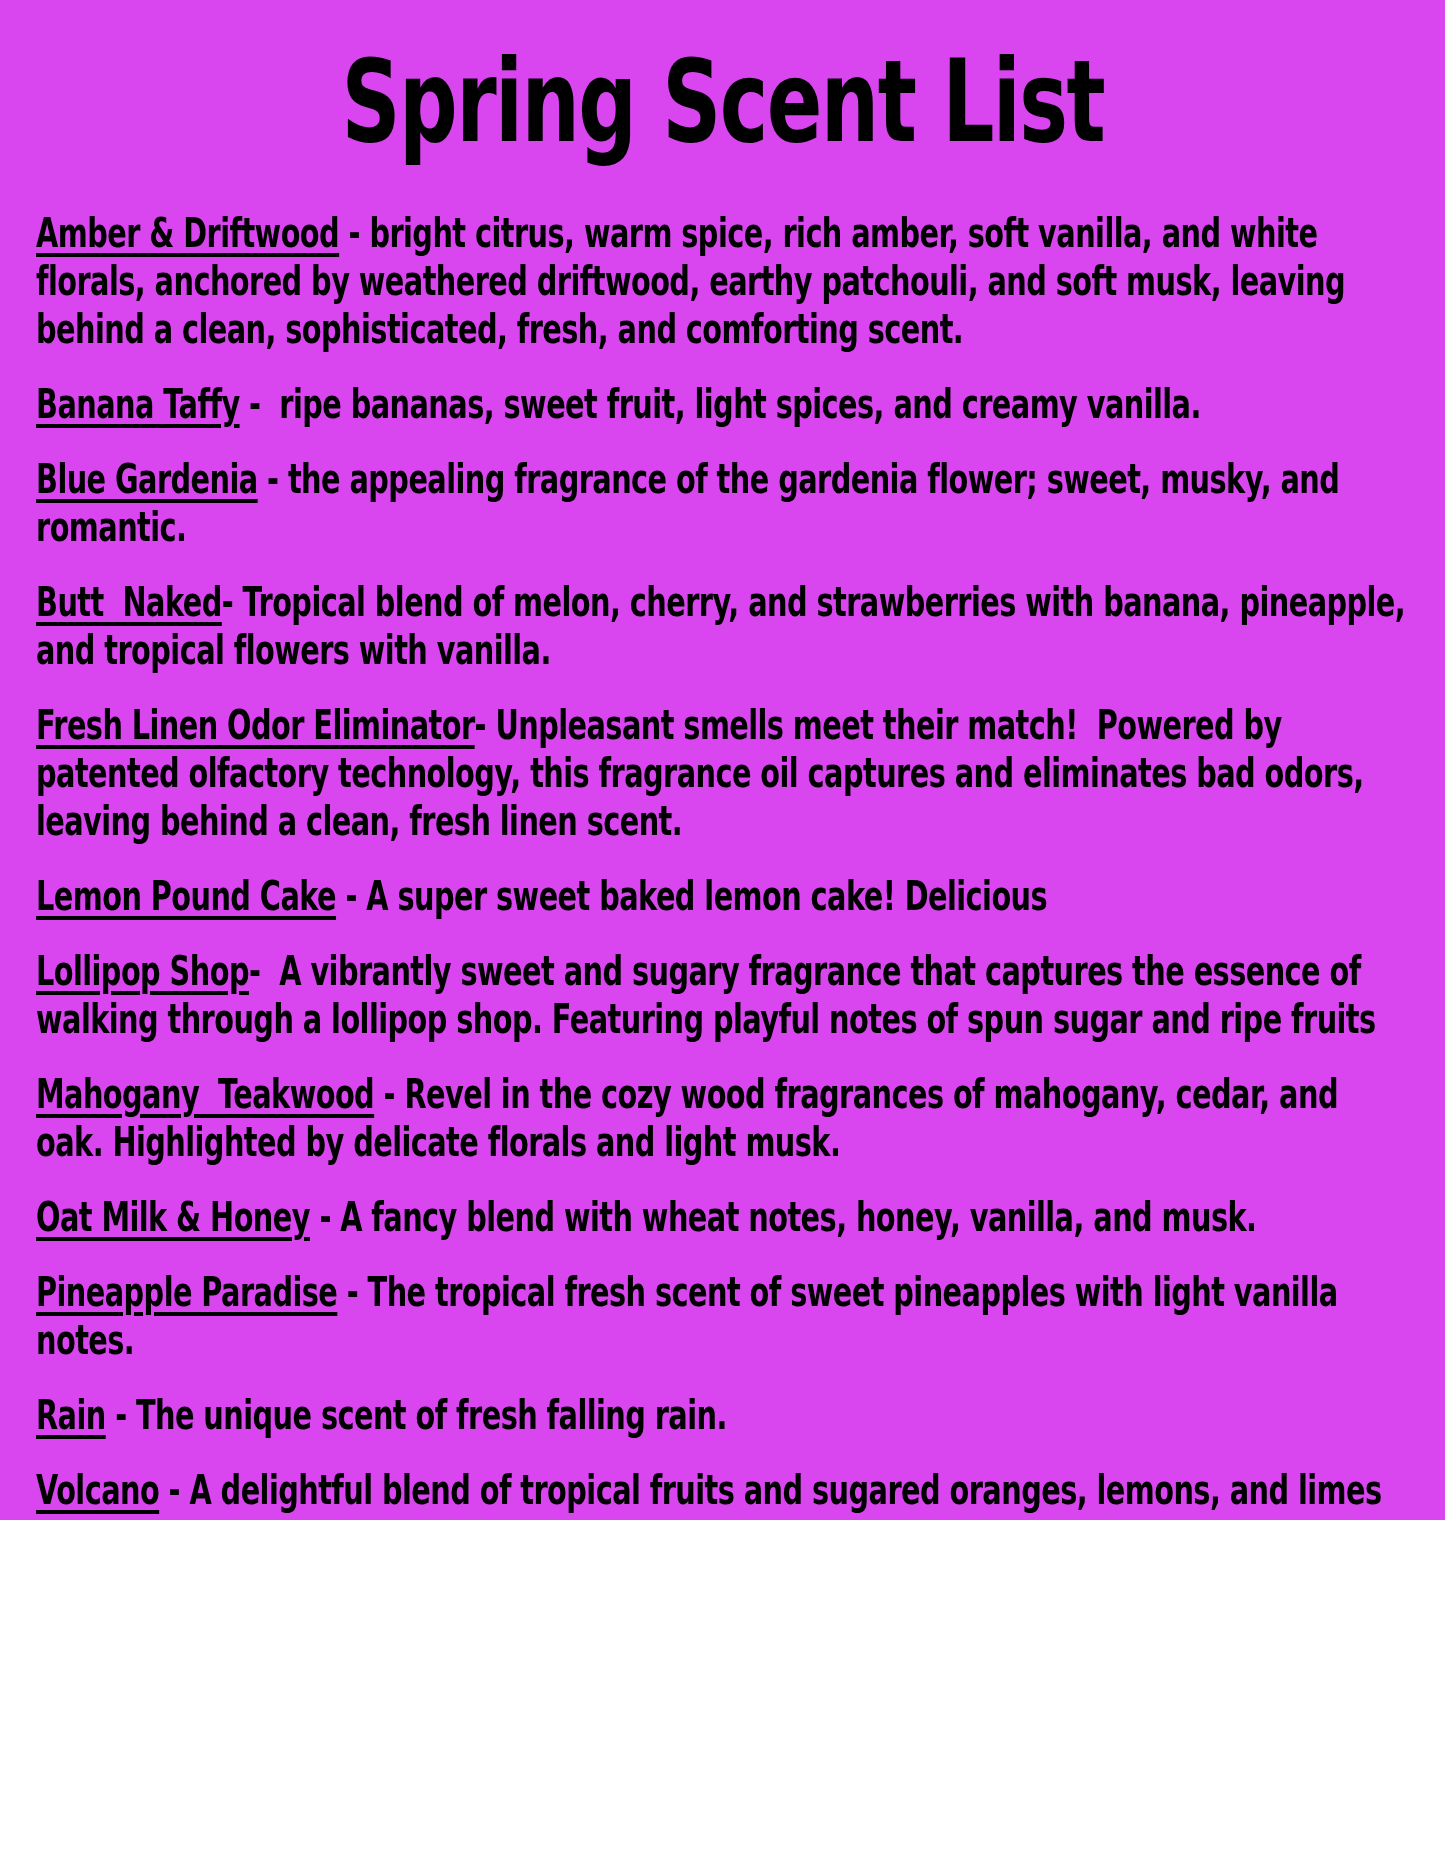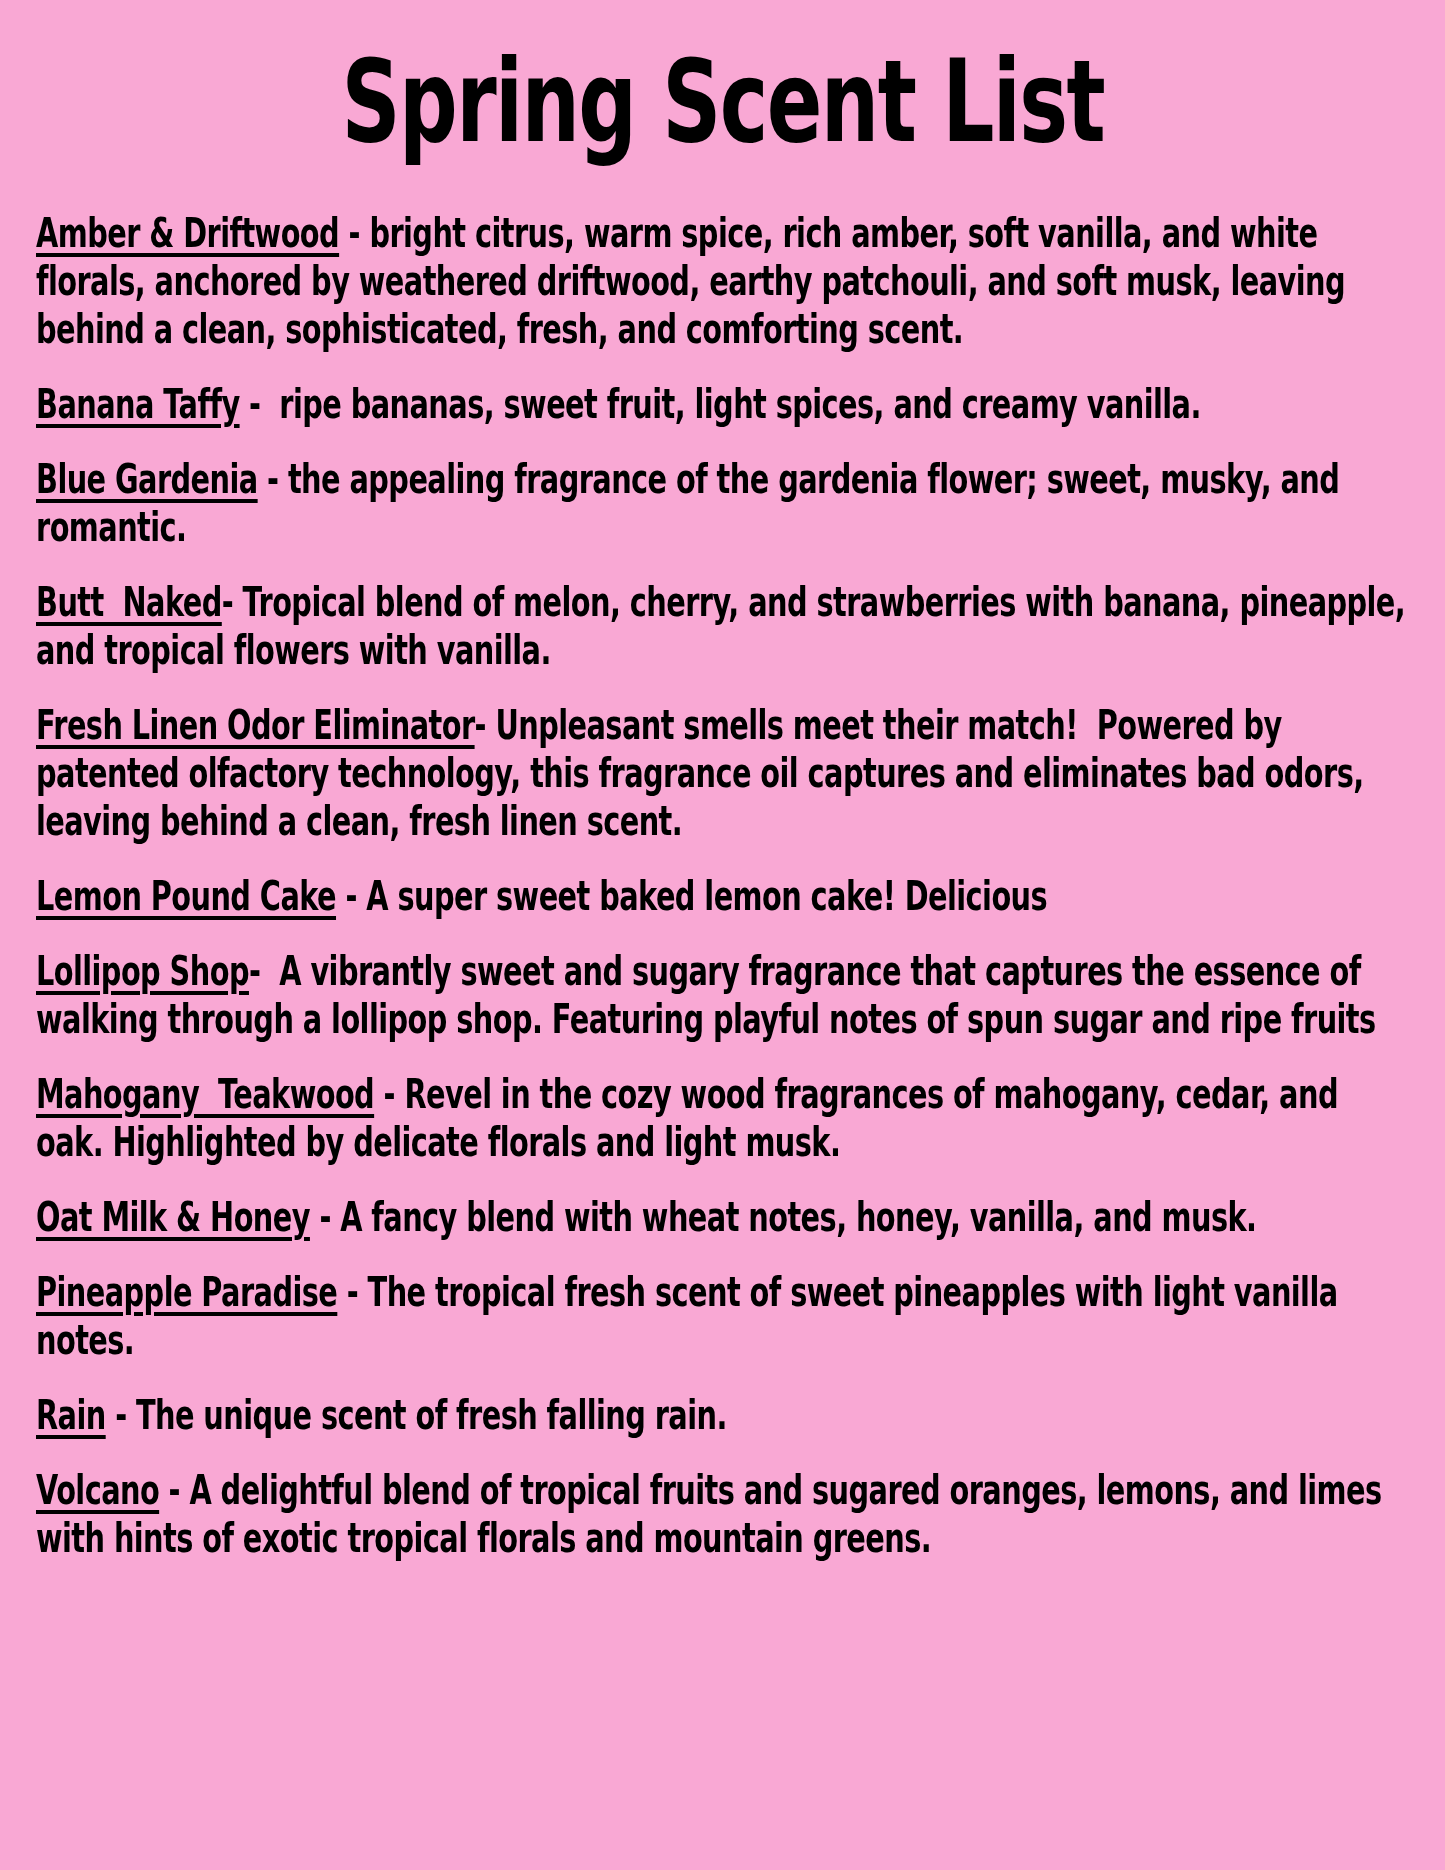--- a/index.html
+++ b/index.html
@@ -3,22 +3,22 @@
 <meta charset="utf-8">
 <style>
   html, body {
     margin: 0;
     padding: 0;
     background: #ffffff;
   }
   .sheet {
     position: relative;
     width: 1445px;
-    height: 1870px;
-    background: #f9a8d4;
+    height: 1520px;
+    background: #d946ef;
     overflow: hidden;
     box-sizing: border-box;
     padding: 26px 16px 0 36px;
     font-family: "DejaVu Sans", sans-serif;
     font-weight: 700;
     color: #000000;
   }
   
   .condense {
     width: 1908px;              

